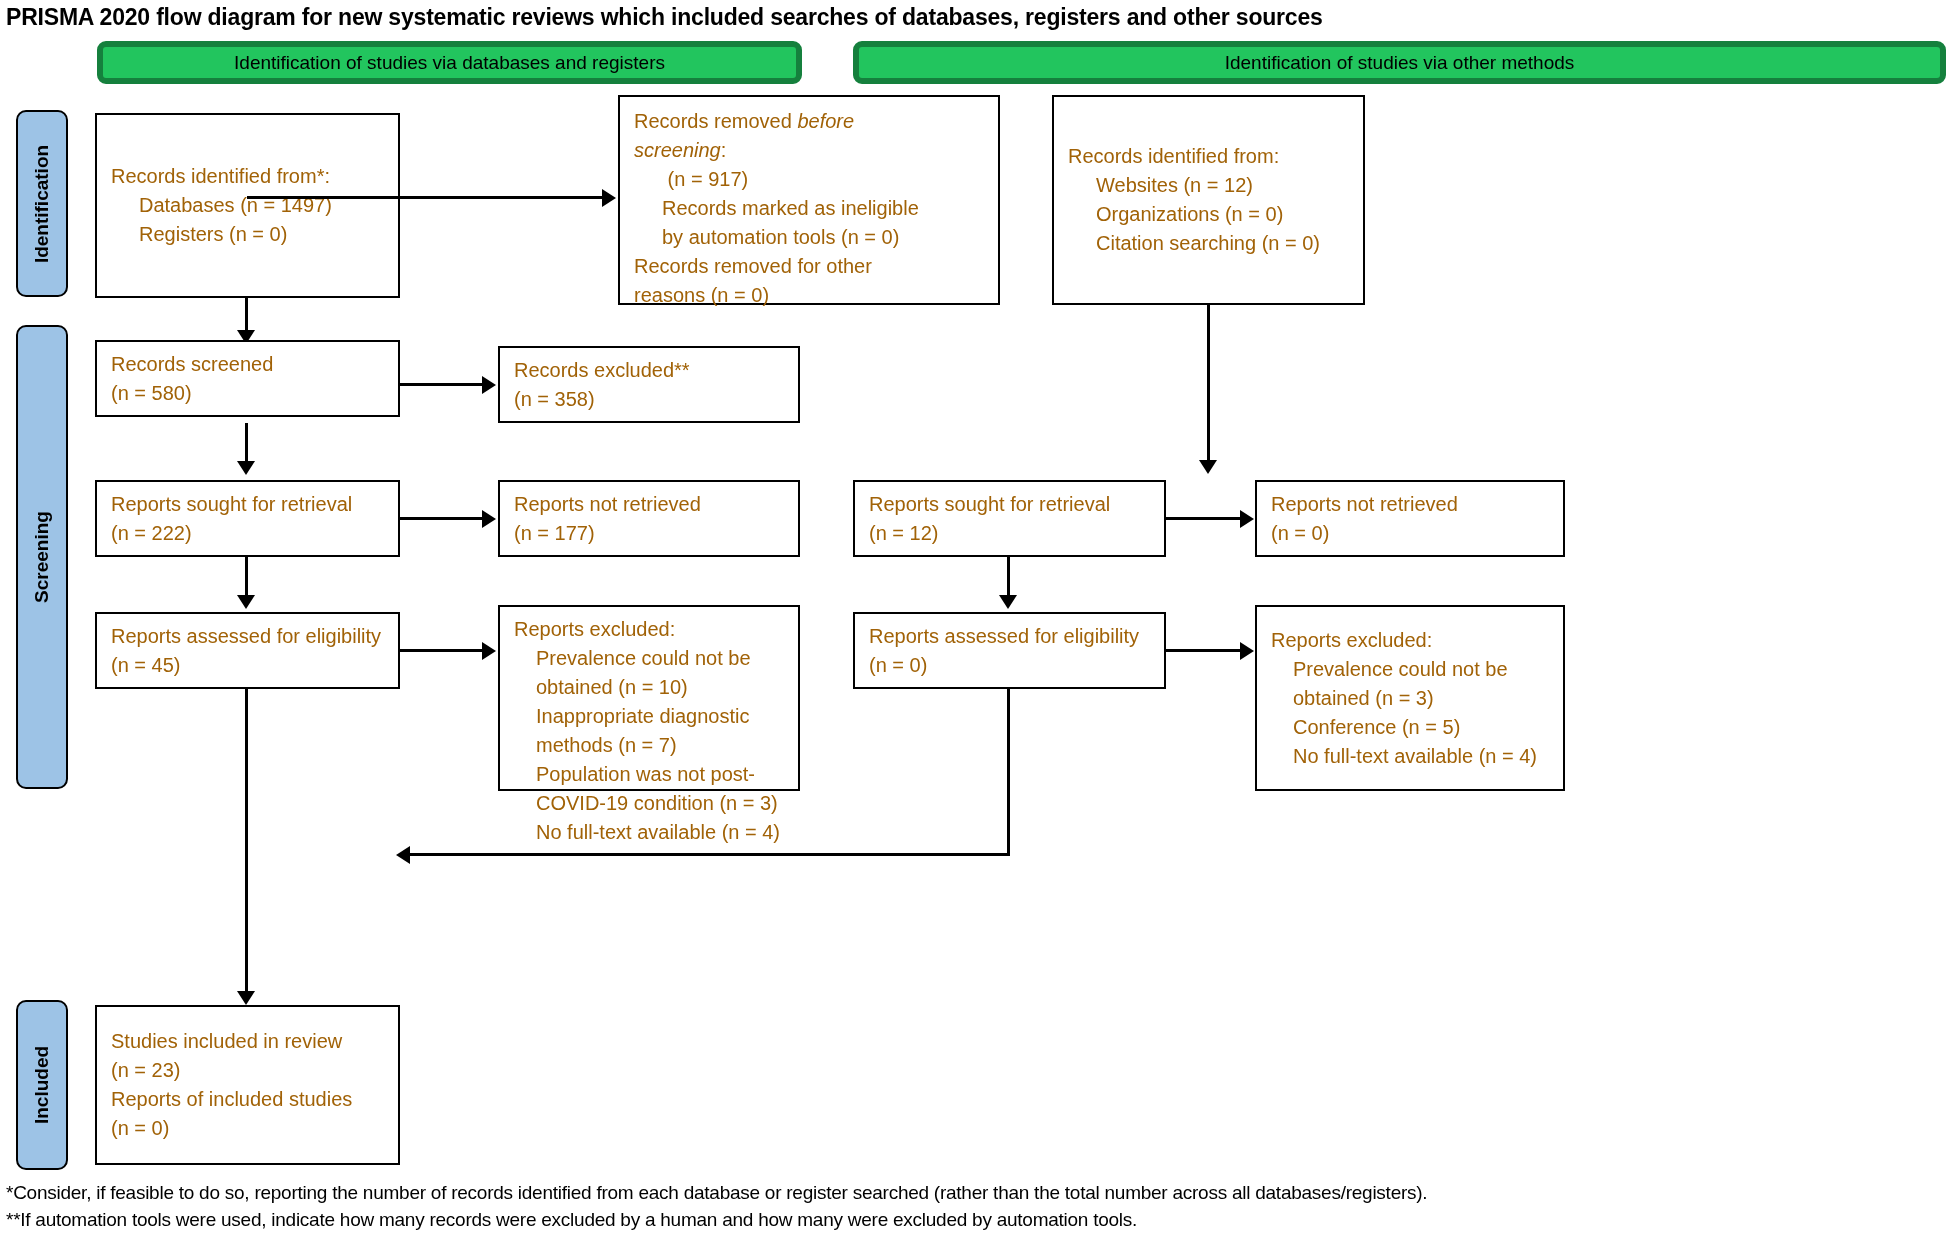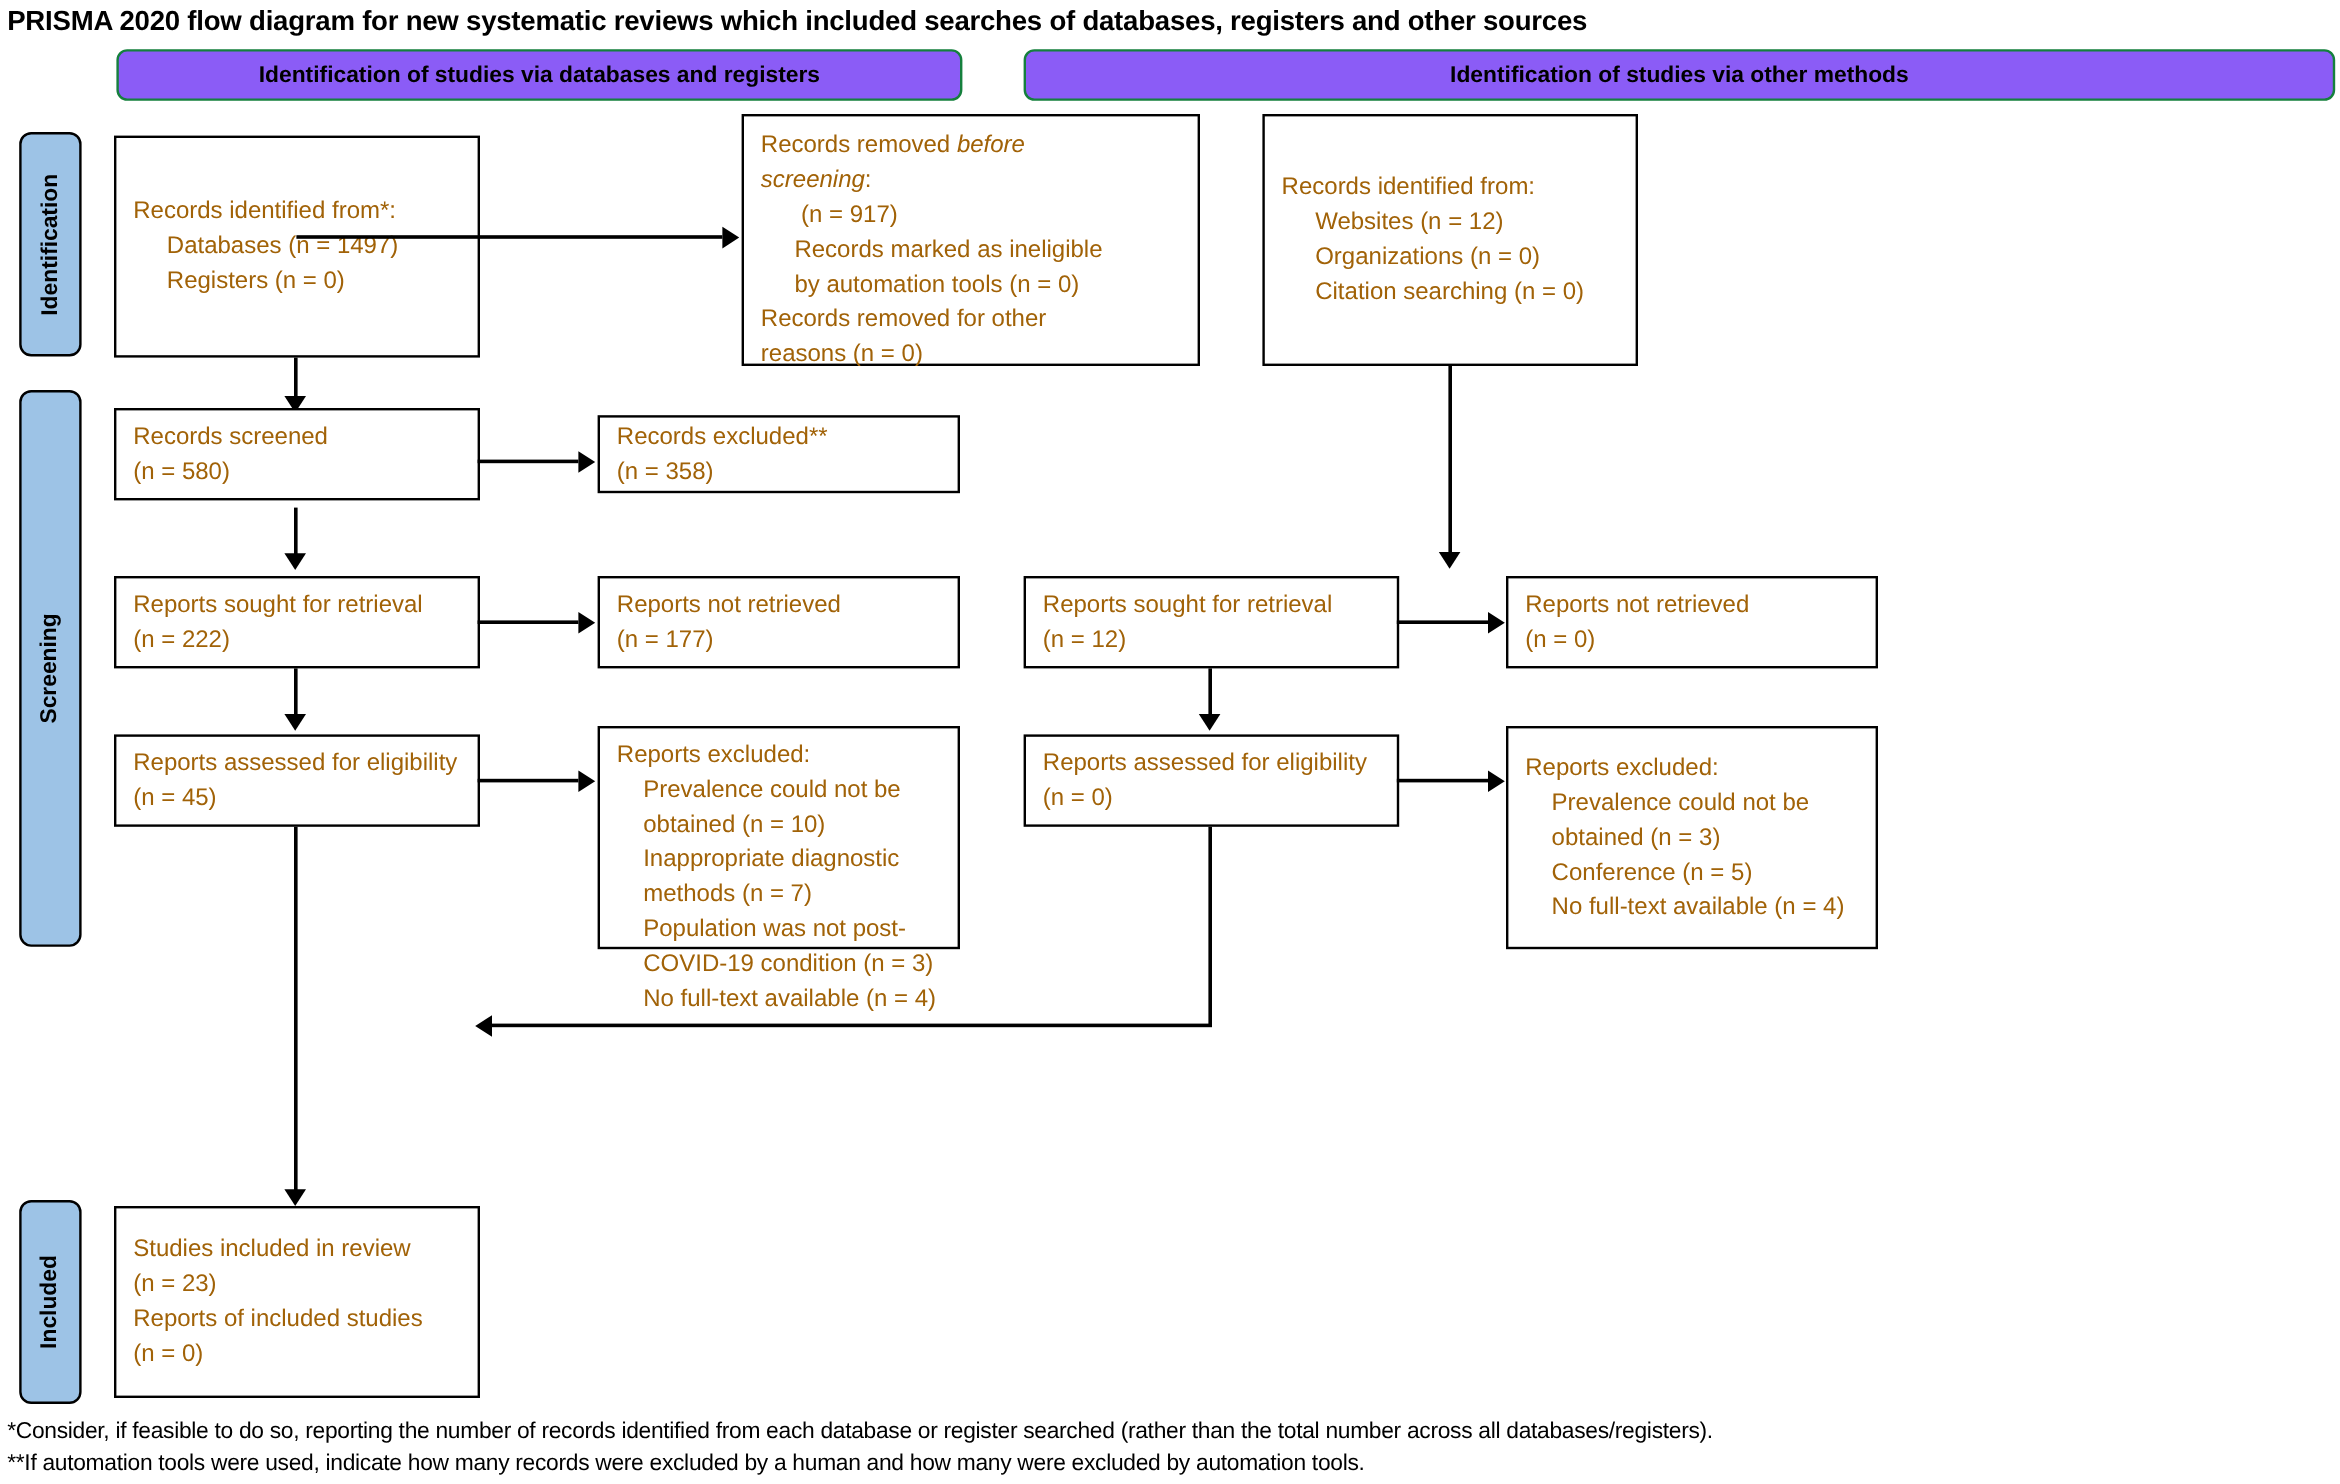--- a/index.html
+++ b/index.html
@@ -24,26 +24,26 @@
     font-size: 23px;
     font-weight: bold;
     color: #000000;
     letter-spacing: -0.2px;
     white-space: nowrap;
   }
 
   
   .phase-header {
     position: absolute;
-    background: #8b5cf6;
-    border: 2px solid #15803d;
+    background: #22c55e;
+    border: 6px solid #15803d;
     border-radius: 9px;
     color: #000000;
     font-size: 19px;
-    font-weight: bold;
+    font-weight: normal;
     display: flex;
     align-items: center;
     justify-content: center;
     text-align: center;
     box-sizing: border-box;
   }
 
   
   .stage-rail {
     position: absolute;
@@ -176,21 +176,21 @@
   <div class="arrow down" style="left:237px; top:330px;"></div>
 
   <div class="conn v" style="left:1207px; top:305px; height:160px;"></div>
   <div class="arrow down" style="left:1199px; top:460px;"></div>
 
   <div class="node" style="left:95px; top:340px; width:305px; height:77px;">
     <div class="line">Records screened</div>
     <div class="line">(n = 580)</div>
   </div>
 
-  <div class="node" style="left:498px; top:346px; width:302px; height:65px;">
+  <div class="node" style="left:498px; top:346px; width:302px; height:77px;">
     <div class="line">Records excluded**</div>
     <div class="line">(n = 358)</div>
   </div>
 
   <div class="conn h" style="left:398px; top:383px; width:84px;"></div>
   <div class="arrow right" style="left:482px; top:376px;"></div>
 
   <div class="conn v" style="left:245px; top:423px; height:48px;"></div>
   <div class="arrow down" style="left:237px; top:461px;"></div>
 

